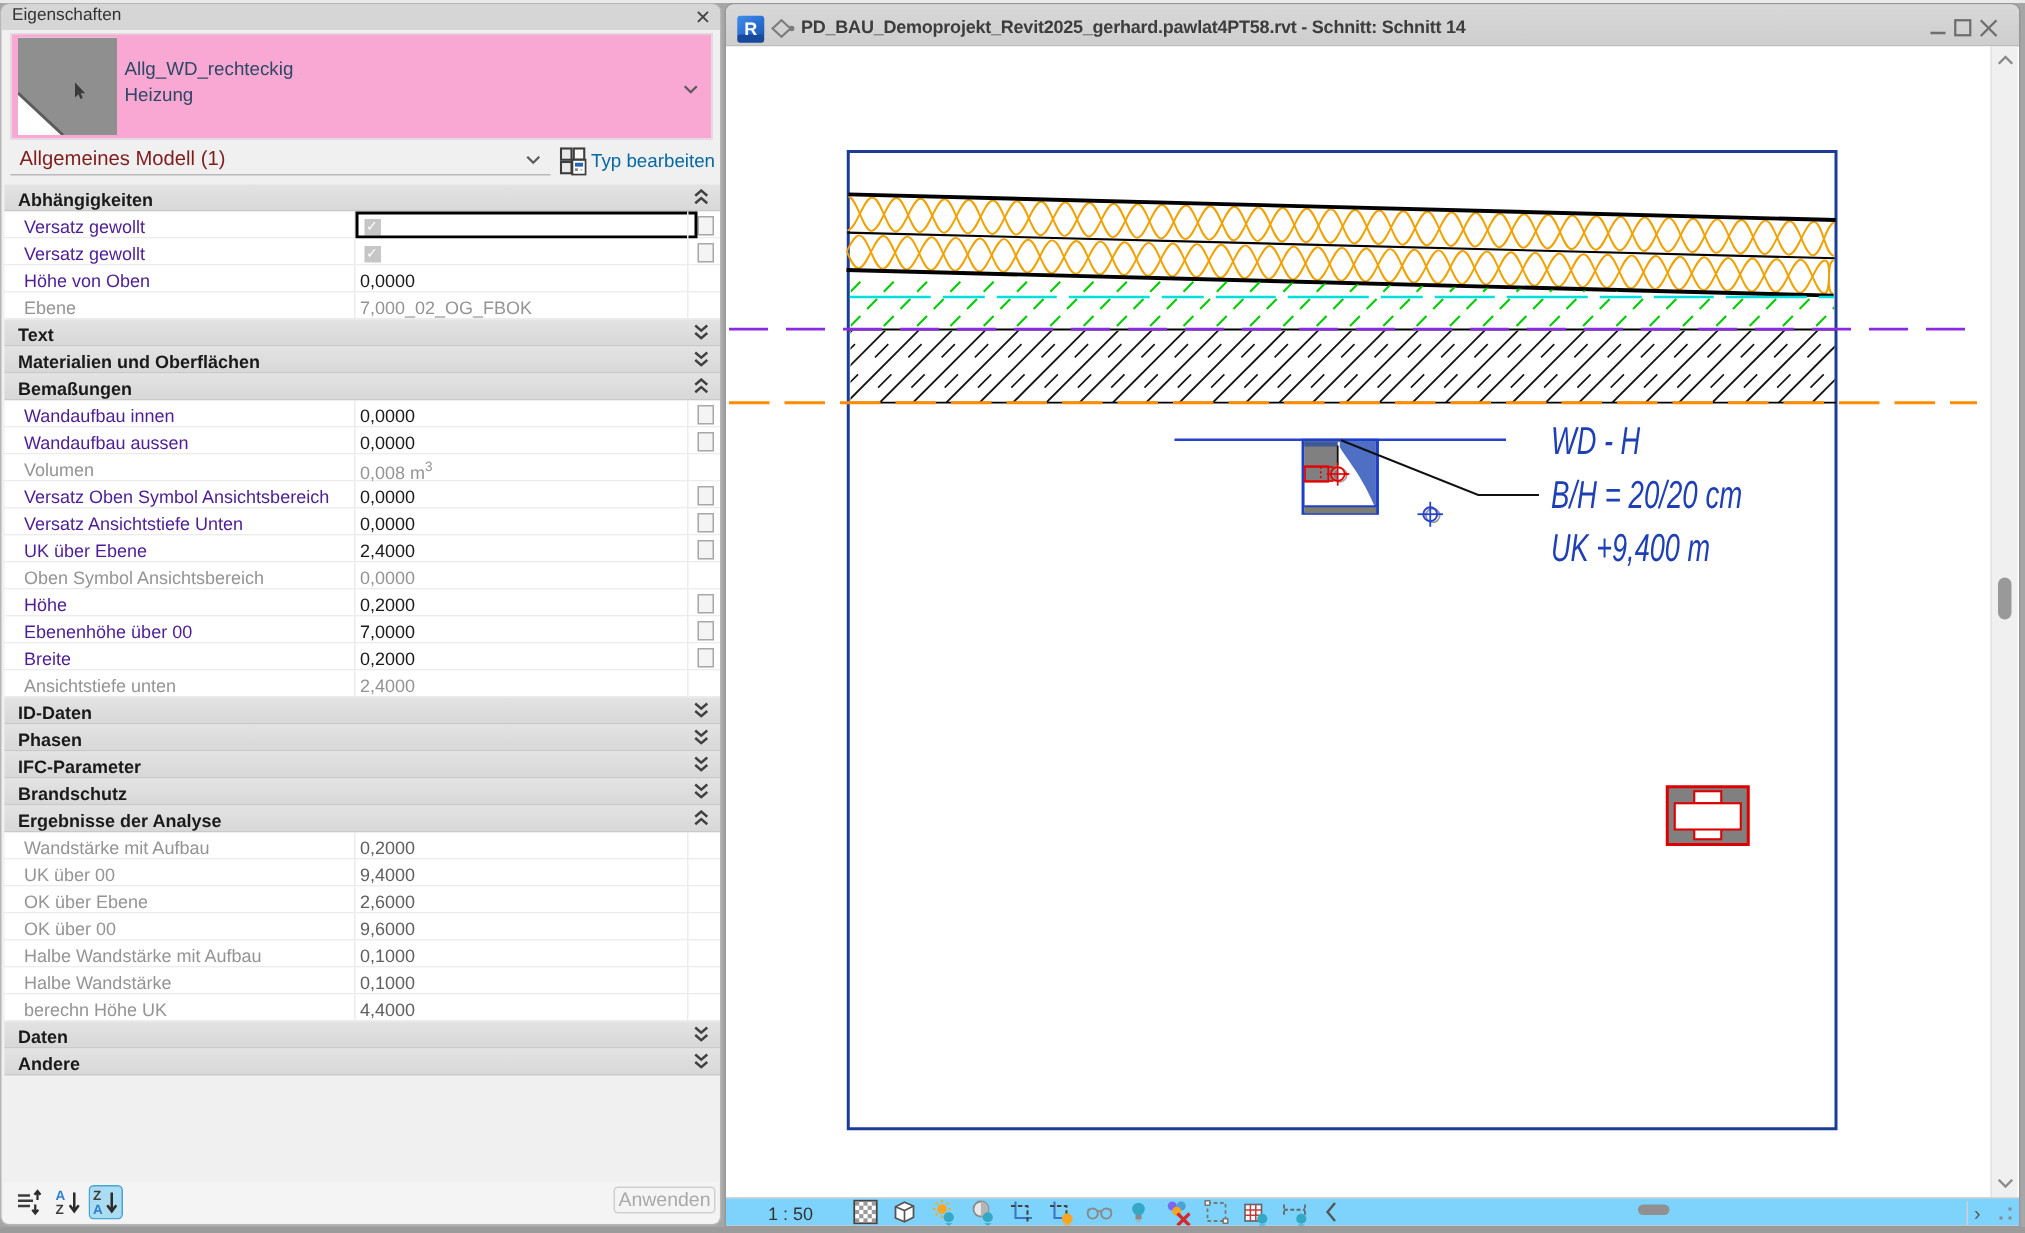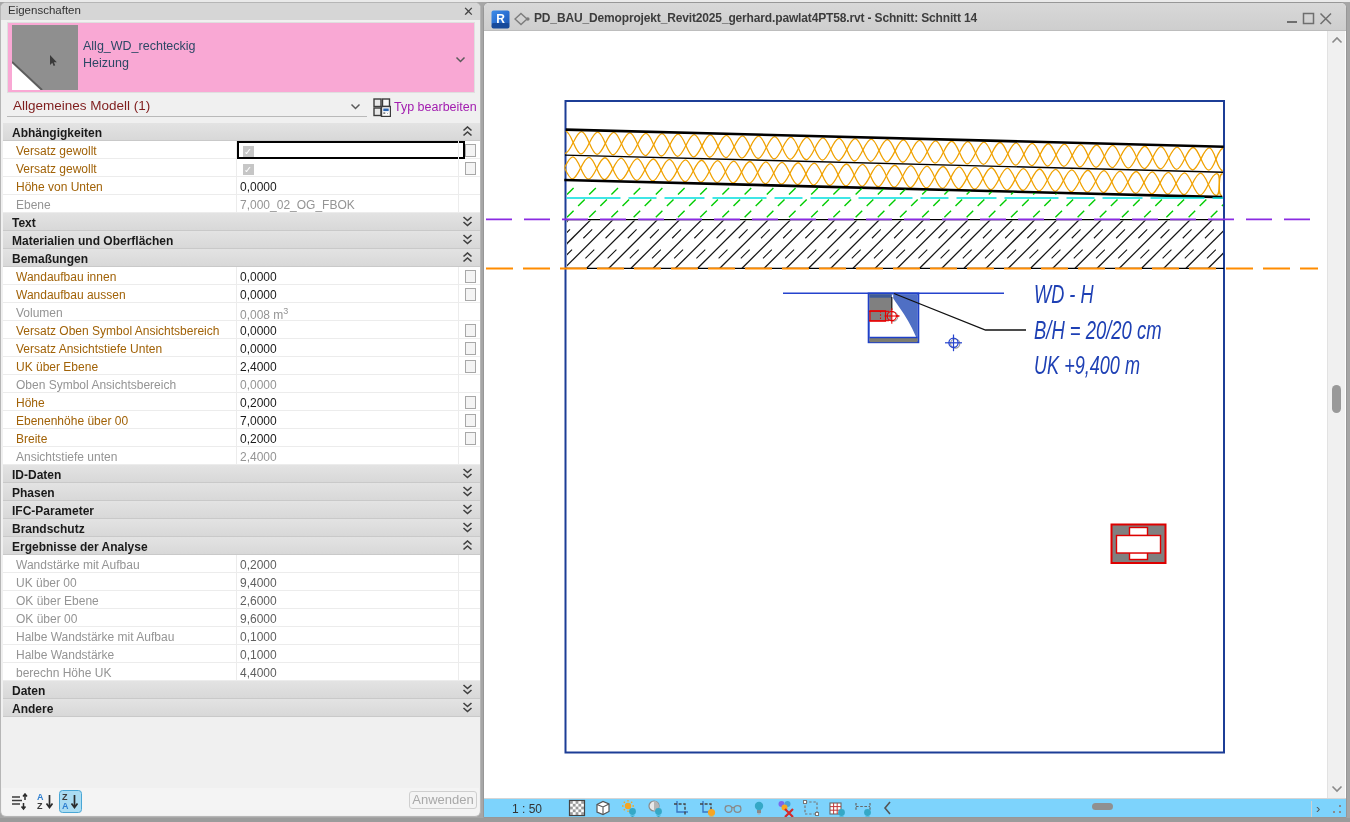--- a/index.html
+++ b/index.html
@@ -13,32 +13,32 @@
 #pclose { position:absolute; right:6px; top:1px; font-size:13px; color:#444; }
 #selbox { position:absolute; left:6px; top:19px; width:468px; height:71px; background:#f9a8d4;
   border:1px solid #dfdfdf; }
 #thumb { position:absolute; left:4px; top:2px; width:66px; height:65px; background:#fff; }
 #tname { position:absolute; left:75px; top:15px; font-size:12.5px; color:#2c4865; line-height:17px; }
 #selchev { position:absolute; right:8px; top:33px; }
 #combo { position:absolute; left:6px; top:92px; width:360px; height:22px;
   border-bottom:1px solid #b9b9b9; font-size:13.5px; color:#7f1d1d; }
 #combo .ctext { position:absolute; left:6px; top:3px; }
 #combochev { position:absolute; right:6px; top:8px; }
-#typedit { position:absolute; left:372px; top:95px; width:105px; height:20px; font-size:12.5px; color:#a21caf; }
+#typedit { position:absolute; left:372px; top:95px; width:105px; height:20px; font-size:12.5px; color:#0369a1; }
 #typedit span { position:absolute; left:21px; top:2px; }
 
 .hrow { position:absolute; left:2px; width:477px; height:18px;
   background:linear-gradient(#e3e3e3,#d8d8d8); border-bottom:1px solid #c9c9c9; }
 .hlab { position:absolute; left:9px; top:2.5px; font-size:12px; font-weight:bold; color:#1a1a1a; }
 .chev { position:absolute; right:7px; top:3px; }
 .grow { position:absolute; left:2px; width:477px; height:18px; background:#fff;
   border-bottom:1px solid #ececec; }
 .grow::before { content:""; position:absolute; left:233px; top:0; width:1px; height:18px; background:#ececec; }
 .grow::after { content:""; position:absolute; left:455px; top:0; width:1px; height:18px; background:#ececec; }
-.lab { position:absolute; left:13px; top:2.5px; font-size:12px; color:#a16207; white-space:nowrap; }
+.lab { position:absolute; left:13px; top:2.5px; font-size:12px; color:#4c1d95; white-space:nowrap; }
 .val { position:absolute; left:237px; top:2.5px; font-size:12px; color:#1a1a1a; white-space:nowrap; }
 .val sup { font-size:9px; }
 .gray { color:#949494; }
 .gray2 { color:#5f5f5f; }
 .chkwrap { position:absolute; left:237px; top:0px; }
 .chk { position:absolute; left:2.5px; top:4.5px; width:11px; height:11px; background:#c6c6c6;
   color:#fdfdfd; font-size:9.5px; line-height:11px; text-align:center; }
 .abox { position:absolute; left:462px; top:2.5px; width:11px; height:13px; background:#f4f4f4;
   border:1px solid #a8a8a8; }
 .focusrect { position:absolute; left:234px; top:-0.5px; width:227.5px; height:18px;
@@ -122,21 +122,21 @@
         <span class="focusrect"></span>
       </div>
       <div class="grow" style="top:156px">
         <span class="lab">Versatz gewollt</span>
         <span class="chkwrap">
           <span class="chk">✓</span>
         </span>
         <span class="abox"></span>
       </div>
       <div class="grow" style="top:174px">
-        <span class="lab">Höhe von Unten</span>
+        <span class="lab">Höhe von Oben</span>
         <span class="val">0,0000</span>
       </div>
       <div class="grow" style="top:192px">
         <span class="lab gray">Ebene</span>
         <span class="val gray">7,000_02_OG_FBOK</span>
       </div>
       <div class="hrow" style="top:210px">
         <span class="hlab">Text</span>
         <svg class="chev" width="11" height="12" viewBox="0 0 11 12">
           <path d="M1.5 1 L5.5 4.5 L9.5 1" fill="none" stroke="#404040" stroke-width="1.6"></path>

